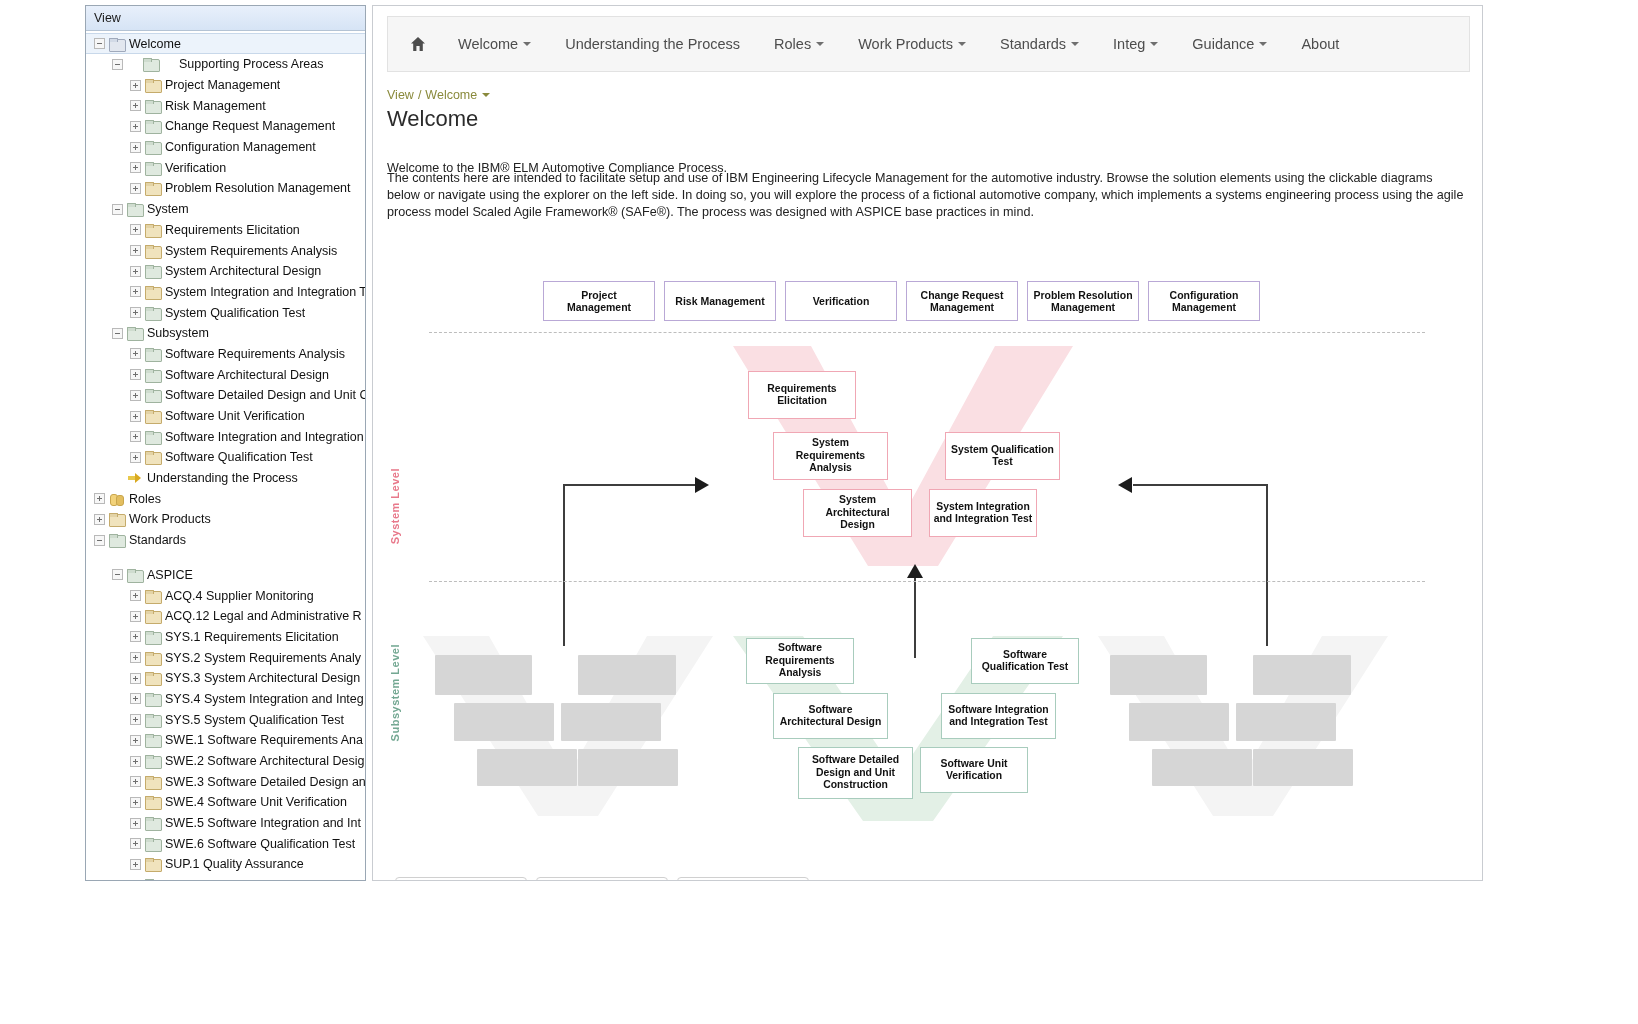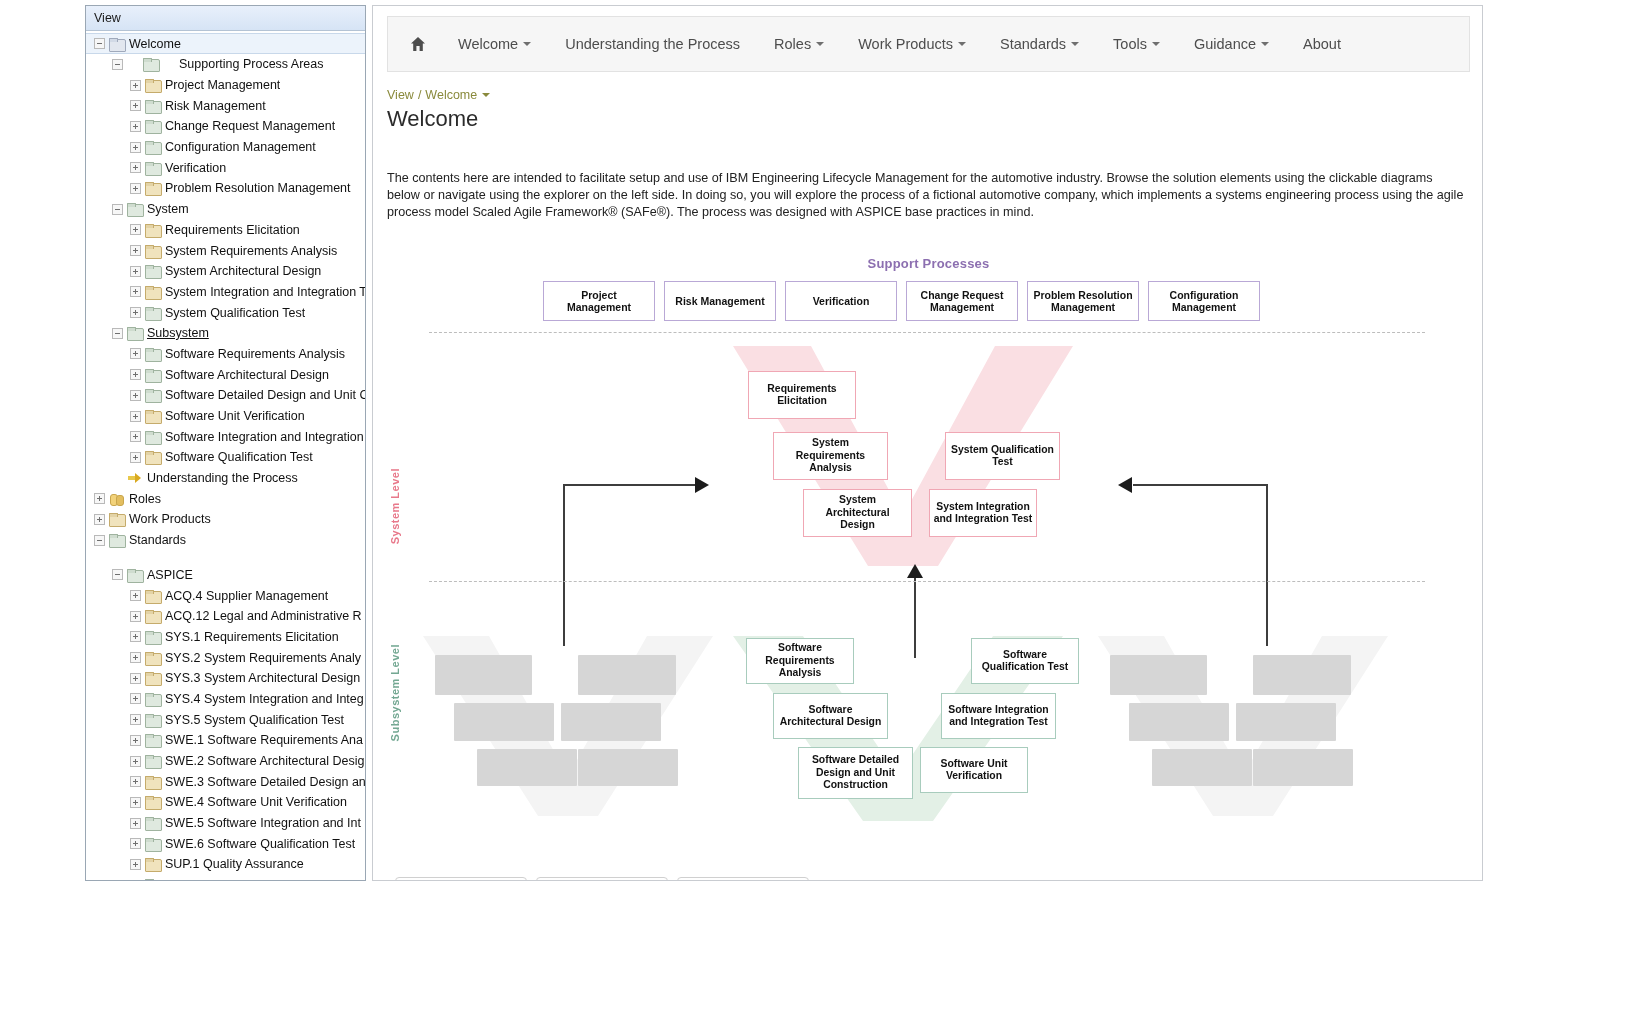--- a/index.html
+++ b/index.html
@@ -321,21 +321,21 @@
       <div class="tnode" style="padding-left: 44px;">
         <span class="twist plus"></span>
         <span class="ficon"></span>
         <span class="tlabel">System Integration and Integration T</span>
       </div>
       <div class="tnode" style="padding-left: 44px;">
         <span class="twist plus"></span>
         <span class="ficon g"></span>
         <span class="tlabel">System Qualification Test</span>
       </div>
-      <div class="tnode" style="padding-left: 26px; text-decoration: underline;">
+      <div class="tnode" style="padding-left: 26px;">
         <span class="twist"></span>
         <span class="ficon g"></span>
         <span class="tlabel">Subsystem</span>
       </div>
       <div class="tnode" style="padding-left: 44px;">
         <span class="twist plus"></span>
         <span class="ficon g"></span>
         <span class="tlabel">Software Requirements Analysis</span>
       </div>
       <div class="tnode" style="padding-left: 44px;">
@@ -384,21 +384,21 @@
         <span class="tlabel">Standards</span>
       </div>
       <div class="tnode" style="padding-left: 26px; margin-top: 14px;">
         <span class="twist"></span>
         <span class="ficon g"></span>
         <span class="tlabel">ASPICE</span>
       </div>
       <div class="tnode" style="padding-left: 44px;">
         <span class="twist plus"></span>
         <span class="ficon"></span>
-        <span class="tlabel">ACQ.4 Supplier Management</span>
+        <span class="tlabel">ACQ.4 Supplier Monitoring</span>
       </div>
       <div class="tnode" style="padding-left: 44px;">
         <span class="twist plus"></span>
         <span class="ficon"></span>
         <span class="tlabel">ACQ.12 Legal and Administrative R</span>
       </div>
       <div class="tnode" style="padding-left: 44px;">
         <span class="twist plus"></span>
         <span class="ficon g"></span>
         <span class="tlabel">SYS.1 Requirements Elicitation</span>
@@ -488,21 +488,21 @@
         </span>
         <span class="navitem">
           <span>Work Products</span>
           <span class="caret"></span>
         </span>
         <span class="navitem">
           <span>Standards</span>
           <span class="caret"></span>
         </span>
         <span class="navitem">
-          <span>Tools</span>
+          <span>Integ</span>
           <span class="caret"></span>
         </span>
         <span class="navitem">
           <span>Guidance</span>
           <span class="caret"></span>
         </span>
         <span class="navitem">
           <span>About</span>
         </span>
       </span>
@@ -510,25 +510,25 @@
 
   <div id="breadcrumb">
     <span>View</span>
     <span class="sep">/</span>
     <span>Welcome</span>
     <span class="caret"></span>
   </div>
 
   <div id="pagetitle">Welcome</div>
 
+  <div class="para" id="p1">Welcome to the IBM® ELM Automotive Compliance Process.</div>
   <div class="para" id="p2">The contents here are intended to facilitate setup and use of IBM Engineering Lifecycle Management for the automotive industry.  Browse the solution elements using the clickable diagrams below or navigate using the explorer on the left side. In doing so, you will explore the process of a fictional automotive company, which implements a systems engineering process using the agile process model Scaled Agile Framework® (SAFe®). The process was designed with ASPICE base practices in mind.</div>
 
   <div id="diagram">
 
-    <div class="sp-title">Support Processes</div>
 
     <div class="spbox" style="left:170px;  width:112px;">Project Management</div>
     <div class="spbox" style="left:291px;  width:112px;">Risk Management</div>
     <div class="spbox" style="left:412px;  width:112px;">Verification</div>
     <div class="spbox" style="left:533px; width:112px;">Change Request Management</div>
     <div class="spbox" style="left:654px; width:112px;">Problem Resolution Management</div>
     <div class="spbox" style="left:775px; width:112px;">Configuration Management</div>
 
     <div class="hdash" style="top:86px;"></div>
 

